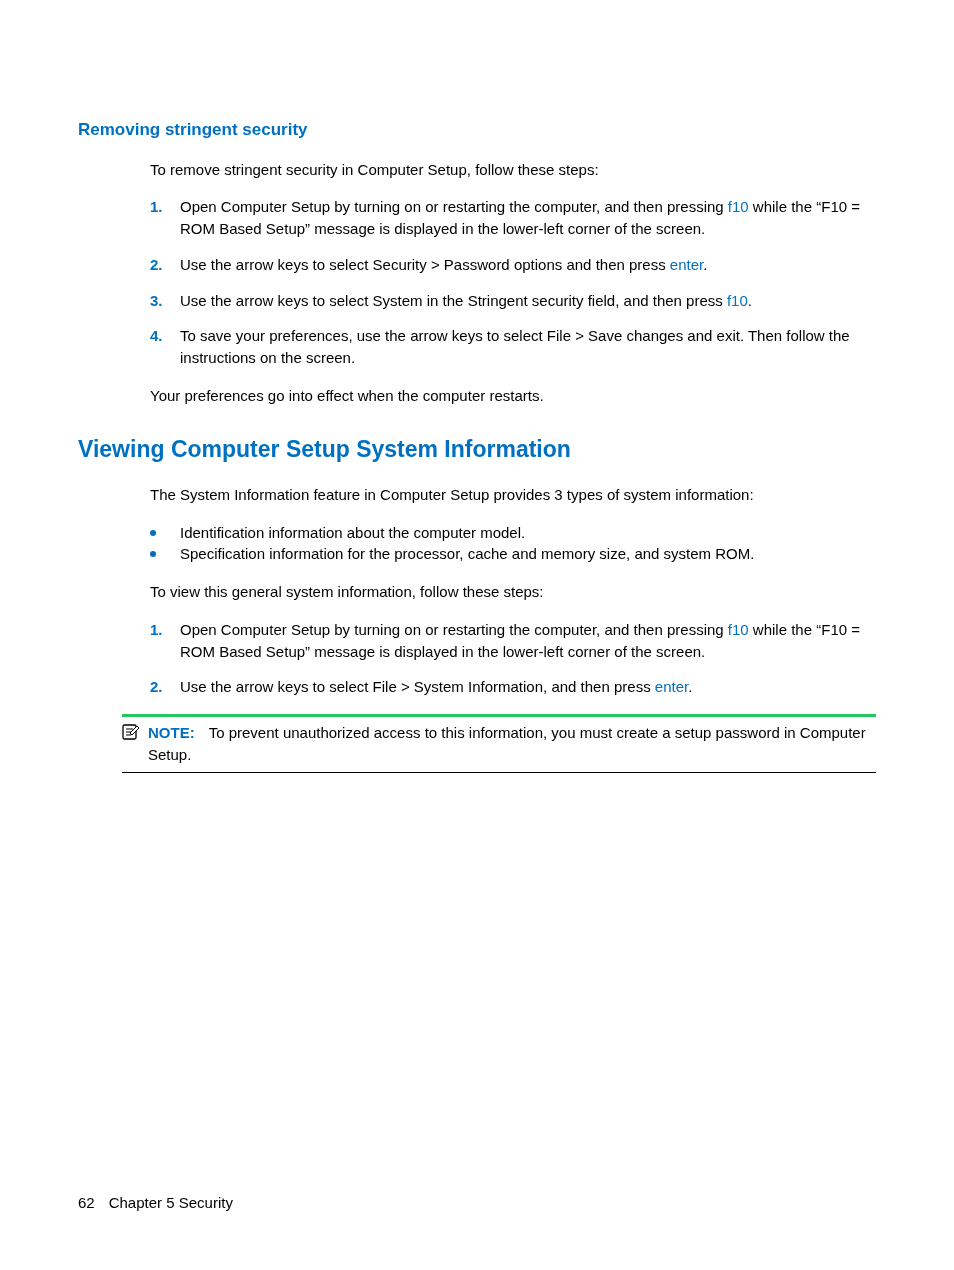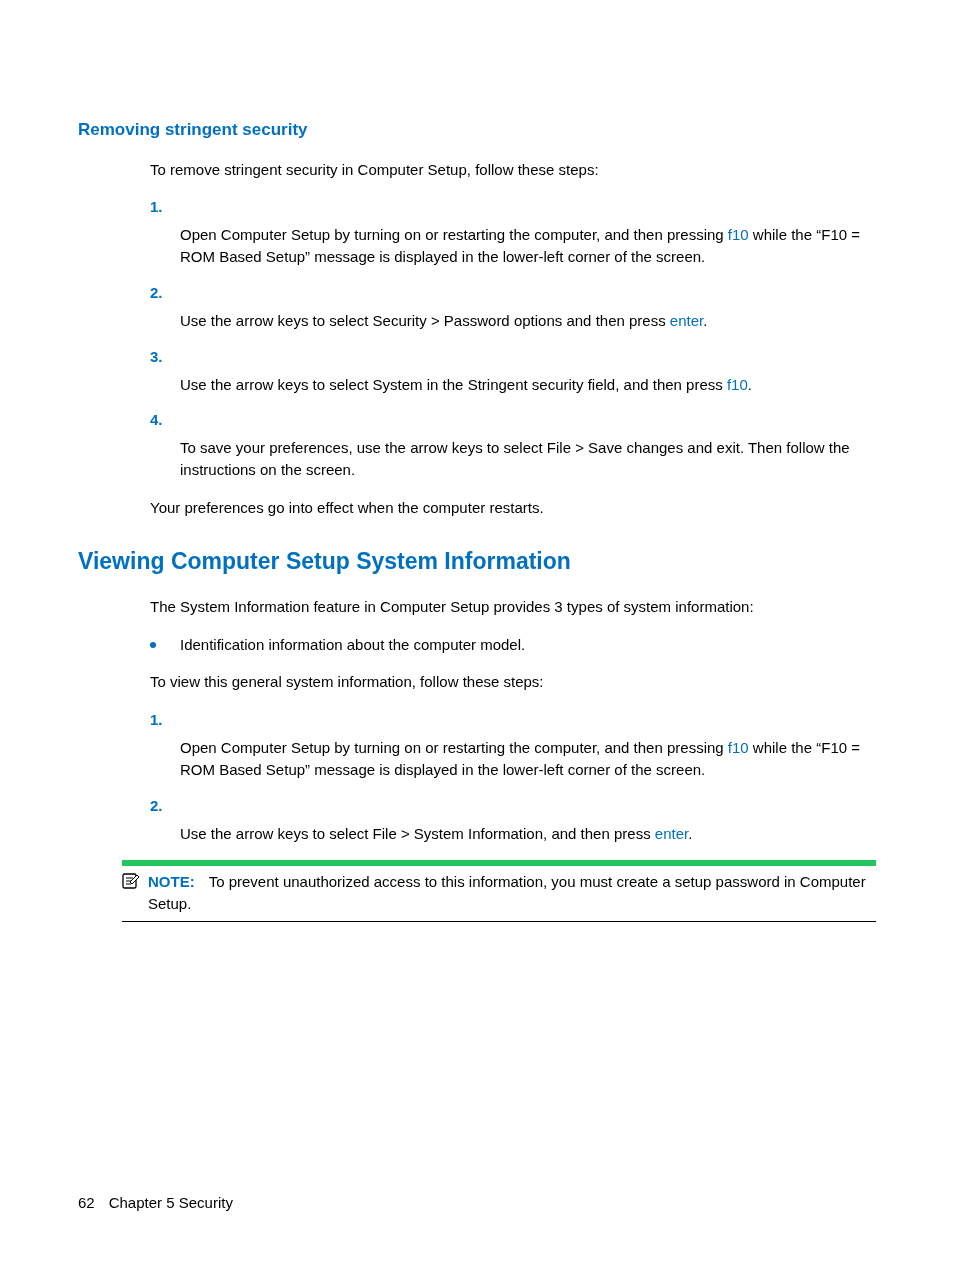--- a/index.html
+++ b/index.html
@@ -40,21 +40,21 @@
       display: flex;
       margin-bottom: 14px;
     }
     .ol-item:last-child { margin-bottom: 0; }
     .ol-num {
       color: #0070c0;
       font-weight: bold;
       min-width: 30px;
       flex-shrink: 0;
     }
-    .ol-content { flex: 1; margin-top: 28px; }
+    .ol-content { flex: 1; }
     .key { color: #0070c0; }
     .bold { font-weight: normal; }
     .ul-list {
       margin-left: 72px;
       margin-bottom: 16px;
     }
     .ul-item {
       display: flex;
       align-items: baseline;
     }
@@ -69,21 +69,21 @@
     }
     .bullet-dot {
       display: inline-block;
       width: 6px;
       height: 6px;
       background: #0070c0;
       border-radius: 50%;
     }
     .note-box {
       margin-left: 44px;
-      border-top: 6px solid #22c55e;
+      border-top: 3px solid #22c55e;
       border-bottom: 1px solid #000;
       padding: 5px 0 6px 0;
       display: flex;
       align-items: flex-start;
     }
     .note-icon {
       flex-shrink: 0;
       margin-right: 8px;
       margin-top: 2px;
     }
@@ -129,20 +129,24 @@
 <div class="body-text">Your preferences go into effect when the computer restarts.</div>
 
 <div class="h2">Viewing Computer Setup System Information</div>
 <div class="body-text">The System Information feature in Computer Setup provides 3 types of system information:</div>
 
 <div class="ul-list">
   <div class="ul-item">
     <div class="bullet"><span class="bullet-dot"></span></div>
     <div>Identification information about the computer model.</div>
   </div>
+  <div class="ul-item">
+    <div class="bullet"><span class="bullet-dot"></span></div>
+    <div>Specification information for the processor, cache and memory size, and system ROM.</div>
+  </div>
 </div>
 
 <div class="body-text">To view this general system information, follow these steps:</div>
 
 <div class="ol-list">
   <div class="ol-item">
     <div class="ol-num">1.</div>
     <div class="ol-content"><span>Open Computer Setup by turning on or restarting the computer, and then pressing </span><span class="key">f10</span><span> while the “F10 = ROM Based Setup” message is displayed in the lower-left corner of the screen.</span></div>
   </div>
   <div class="ol-item">

